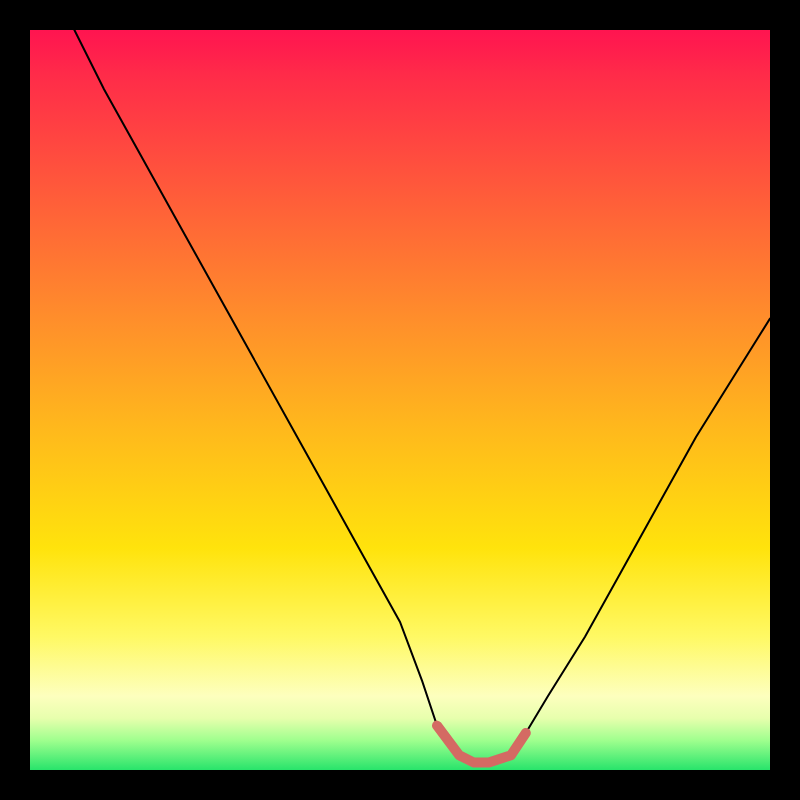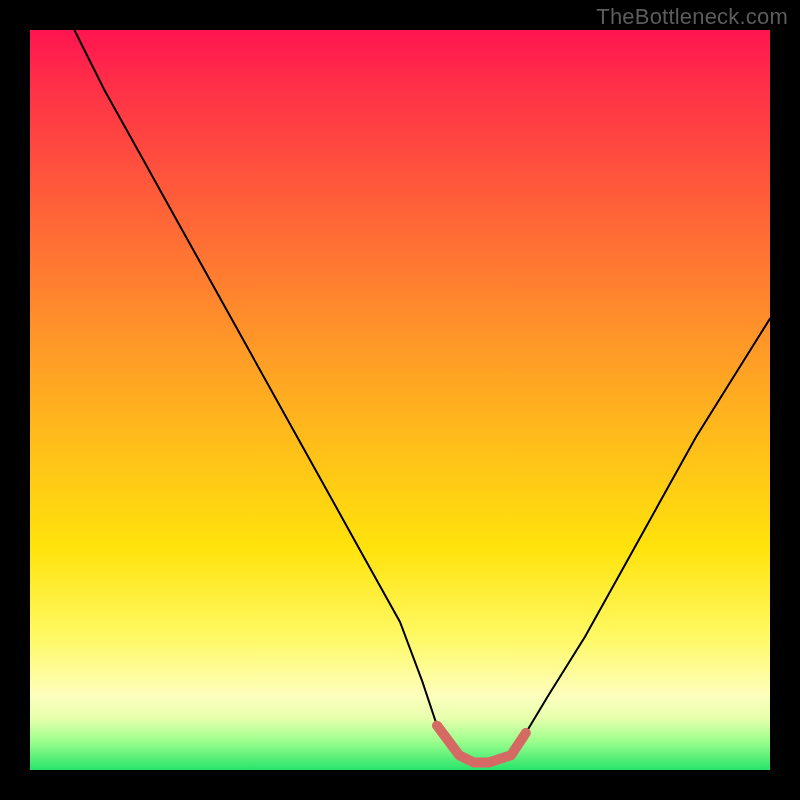--- a/index.html
+++ b/index.html
@@ -68,21 +68,20 @@
     color: #5c5c5c;
     font-size: 22px;
     font-weight: 500;
     letter-spacing: 0.2px;
   }
 </style>
 </head>
 <body>
 
 <div class="frame">
-  <div class="watermark">TheBottleneck.com</div>
 
   <div class="plot-area">
     <div class="gradient-bg"></div>
 
     <svg class="curve-svg" viewBox="0 0 740 740" preserveAspectRatio="none">
       <path id="curve-path" class="curve-path" d="M44.4 0.0 L74.0 59.2 L111.0 125.8 L148.0 192.4 L185.0 259.0 L222.0 325.6 L259.0 392.2 L296.0 458.8 L333.0 525.4 L370.0 592.0 L392.2 651.2 L407.0 695.6 L429.2 725.2 L444.0 732.6 L458.8 732.6 L481.0 725.2 L495.8 703.0 L518.0 666.0 L555.0 606.8 L592.0 540.2 L629.0 473.6 L666.0 407.0 L703.0 347.8 L740.0 288.6"></path>
       <path id="trough-path" class="trough-path" d="M407.0 695.6 L429.2 725.2 L444.0 732.6 L458.8 732.6 L481.0 725.2 L495.8 703.0"></path>
     </svg>
   </div>
 </div>

